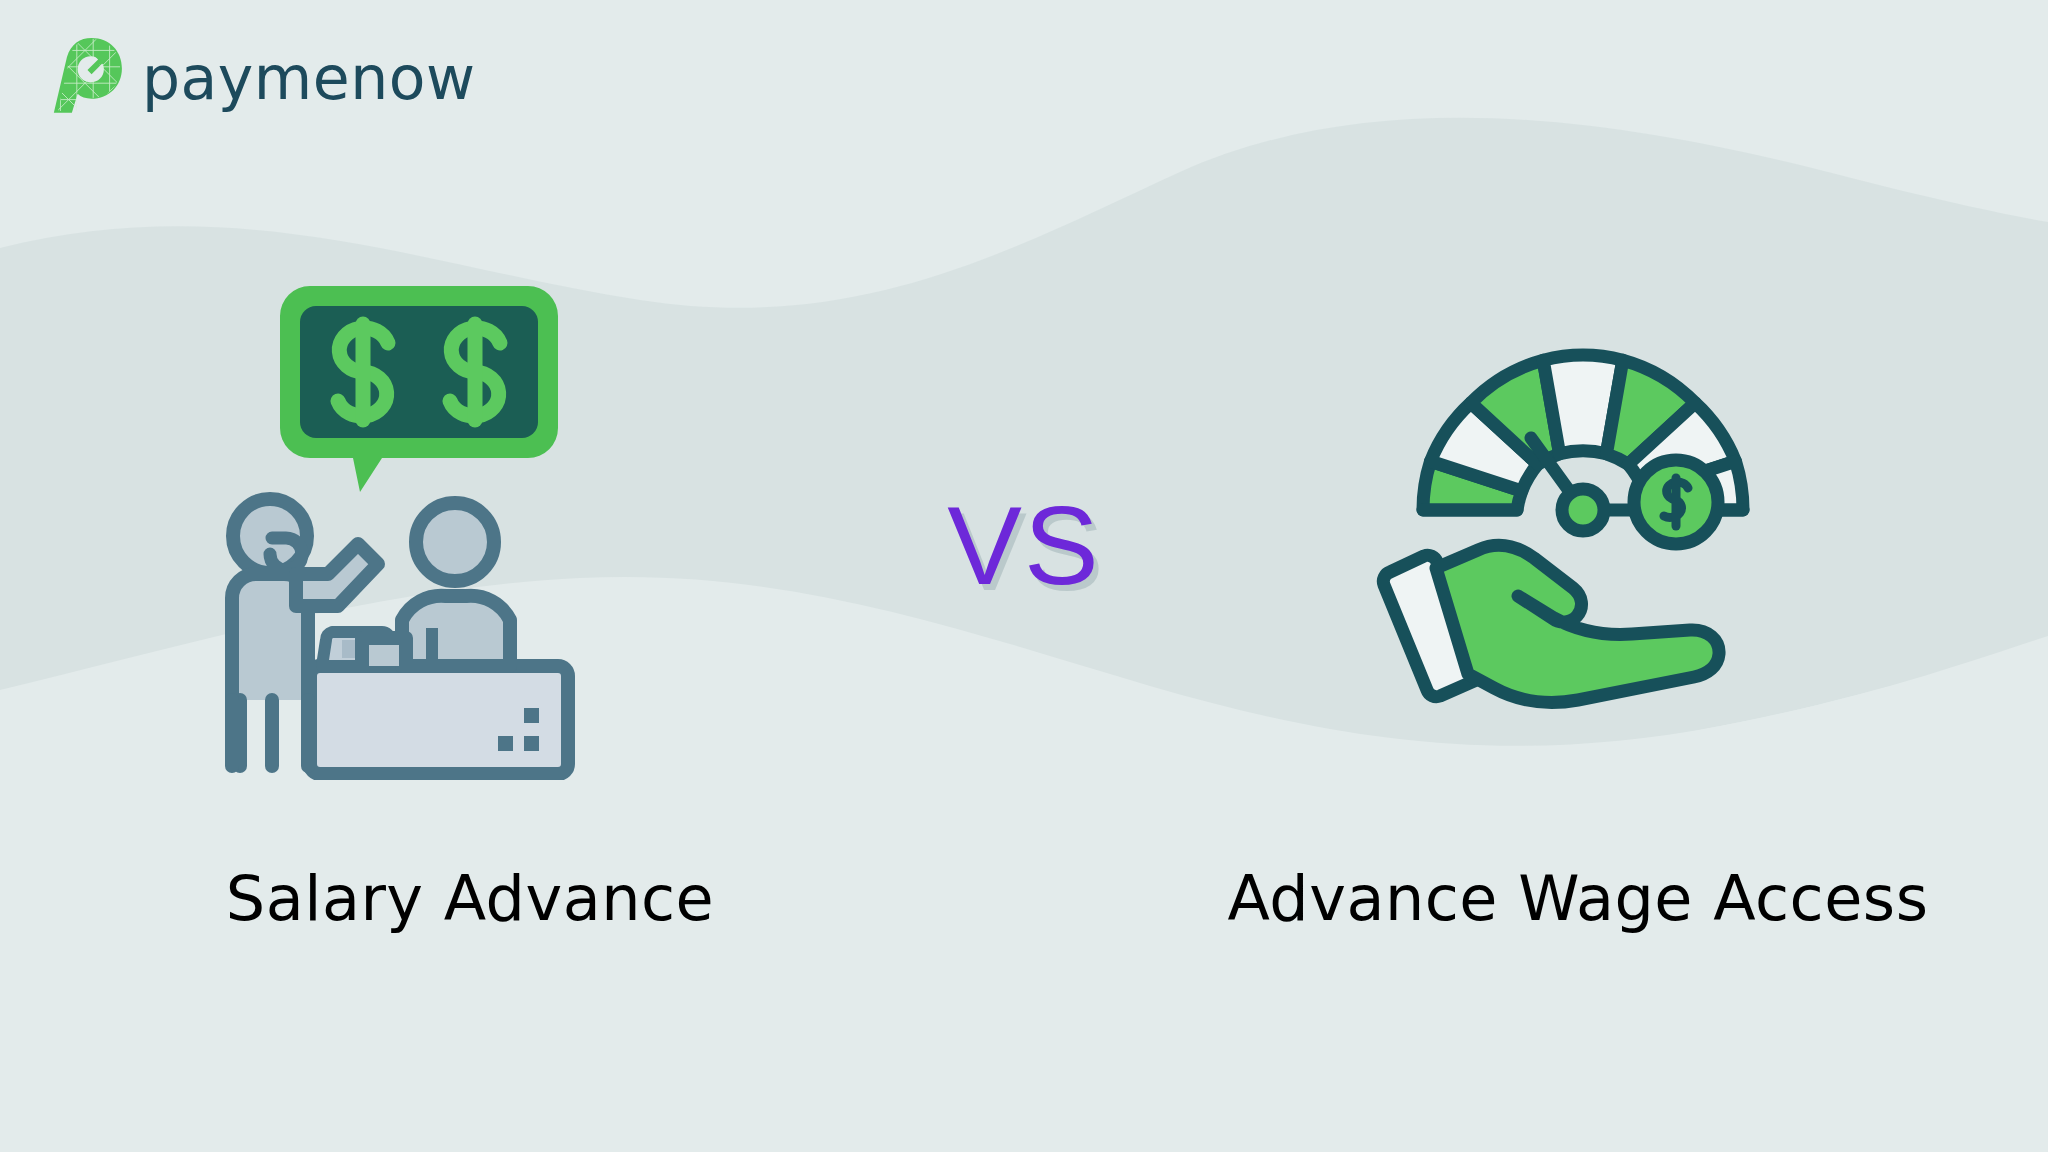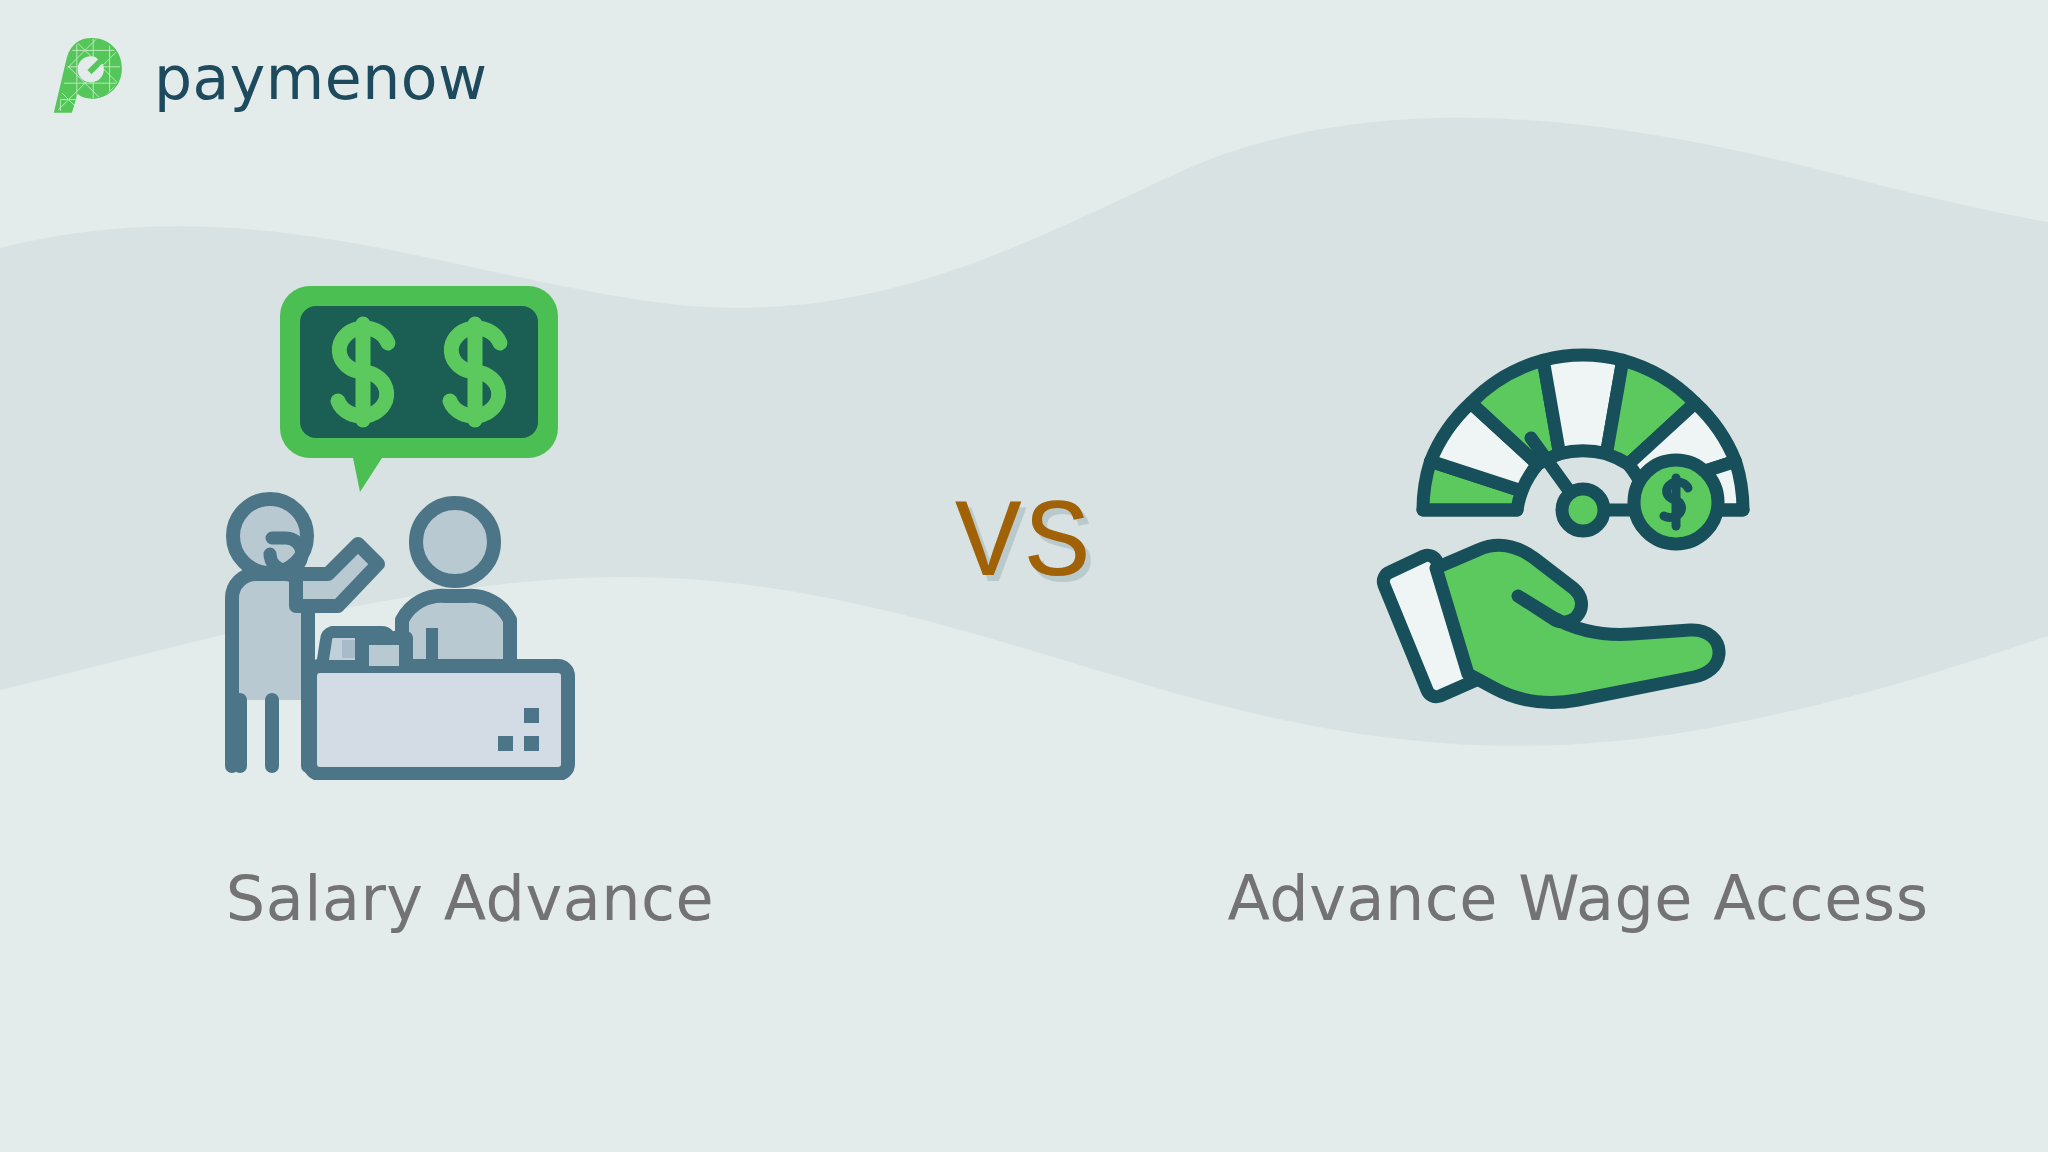--- a/index.html
+++ b/index.html
@@ -5,21 +5,21 @@
   html,body{margin:0;padding:0;}
   body{
     width:2048px;height:1152px;
     background:#e3ebeb;
     font-family:"DejaVu Sans", sans-serif;
     overflow:hidden;
   }
   #stage{position:relative;width:2048px;height:1152px;overflow:hidden;background:#e3ebeb;}
   #bgwave{position:absolute;left:0;top:0;width:2048px;height:1152px;}
   
-  #brand{position:absolute;left:44px;top:34px;display:flex;align-items:center;gap:28px;}
+  #brand{position:absolute;left:44px;top:34px;display:flex;align-items:center;gap:16px;}
   #brand .mark{width:82px;height:82px;display:block;}
   #brand .word{
     font-family:"DejaVu Sans", sans-serif;
     font-size:60px;
     font-weight:400;
     letter-spacing:0.5px;
     color:#1d4a5c;
     line-height:1;
     margin-top:6px;
   }
@@ -28,34 +28,34 @@
   #col-left{left:0;width:940px;}
   #col-right{left:1108px;width:940px;}
   .art{position:absolute;}
   #art-left{left:210px;top:280px;width:520px;height:500px;}
   #art-right{left:260px;top:300px;width:430px;height:410px;}
   .caption{
     position:absolute;
     top:862px;
     width:100%;
     text-align:center;
-    color:#737373;
+    color:#000000;
     font-family:"DejaVu Sans", sans-serif;
     font-size:62px;
     font-weight:400;
     letter-spacing:0.5px;
     white-space:nowrap;
   }
   #vs{
     position:absolute;
     left:0;right:0;
     top:490px;
     text-align:center;
-    color:#a16207;
-    font-family:Liberation Mono, monospace;
+    color:#6d28d9;
+    font-family:Liberation Sans, sans-serif;
     font-size:112px;
     font-weight:400;
     letter-spacing:2px;
     text-shadow:5px 6px 0 rgba(150,170,175,.45);
     line-height:1;
   }
 </style>
 </head>
 <body>
 

